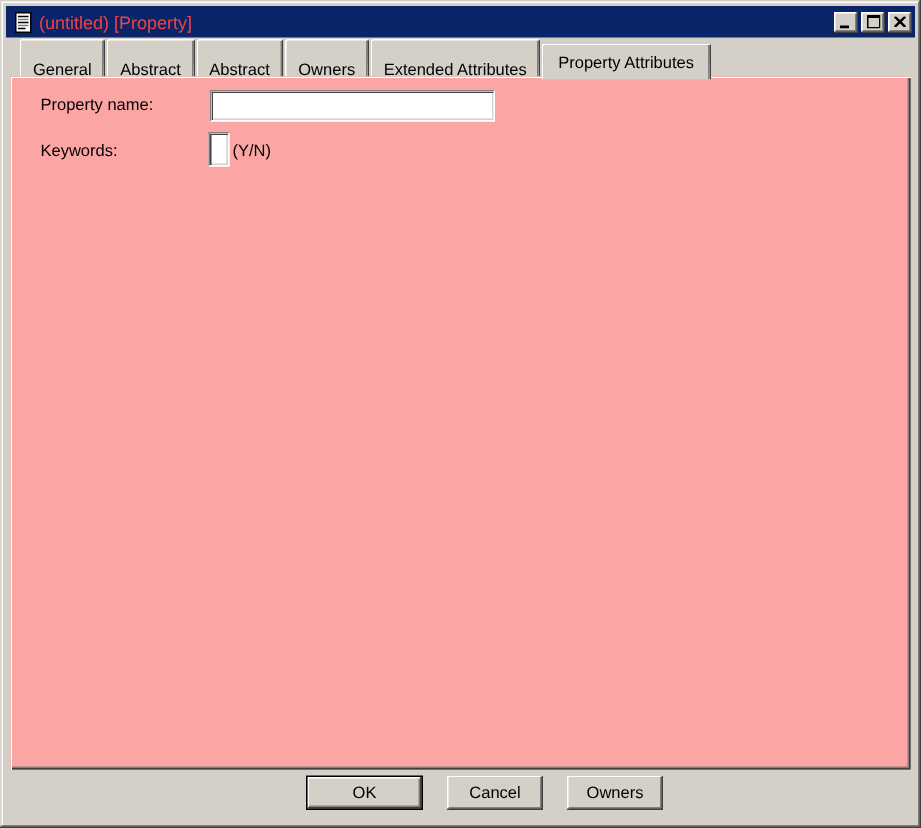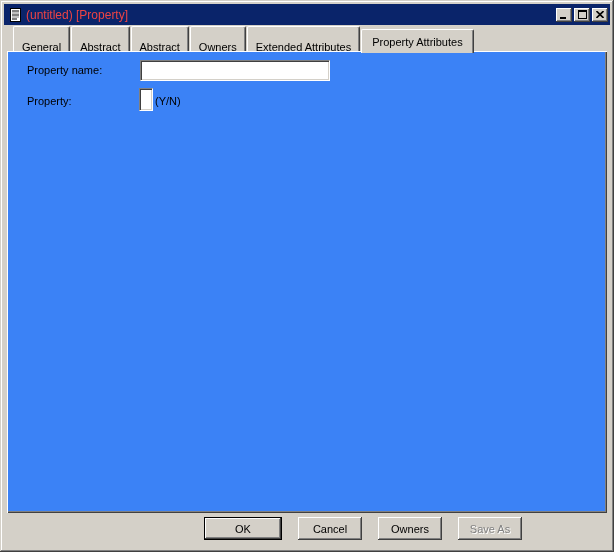--- a/index.html
+++ b/index.html
@@ -63,21 +63,21 @@
   }
   .tab.active {
     height: 24px; line-height: 20px;
     margin-bottom: -2px;
     padding: 2px 10px;
     position: relative; z-index: 4;
   }
 
   .panel {
     position: absolute; left: 7px; top: 51px; width: 600px; height: 462px;
-    background: #3b82f6;
+    background: #fca5a5;
     box-shadow:
       inset 1px 1px 0 #FFFFFF,
       inset -1px -1px 0 #404040,
       inset -2px -2px 0 #808080;
     z-index: 2;
   }
   .field-label { position: absolute; left: 20px; white-space: nowrap; }
   .lbl-property-name { top: 13px; }
   .lbl-readonly { top: 44px; }
   .sunken {
@@ -163,23 +163,22 @@
     <div class="tab">Abstract</div>
     <div class="tab">Abstract</div>
     <div class="tab">Owners</div>
     <div class="tab">Extended Attributes</div>
     <div class="tab active">Property Attributes</div>
   </div>
 
   <div class="panel">
     <span class="field-label lbl-property-name">Property name:</span>
     <input type="text" class="sunken property-name-input" value="" style="">
-    <span class="field-label lbl-readonly">Property:</span>
+    <span class="field-label lbl-readonly">Keywords:</span>
     <input type="text" class="sunken readonly-input" maxlength="1" value="" style="">
     <span class="readonly-hint">(Y/N)</span>
   </div>
 
   <button class="btn default btn-ok">OK</button>
   <button class="btn btn-cancel">Cancel</button>
   <button class="btn btn-apply">Owners</button>
-  <button class="btn disabled btn-saveas" disabled="">Save As</button>
 
 </div>
 
 </body></html>

